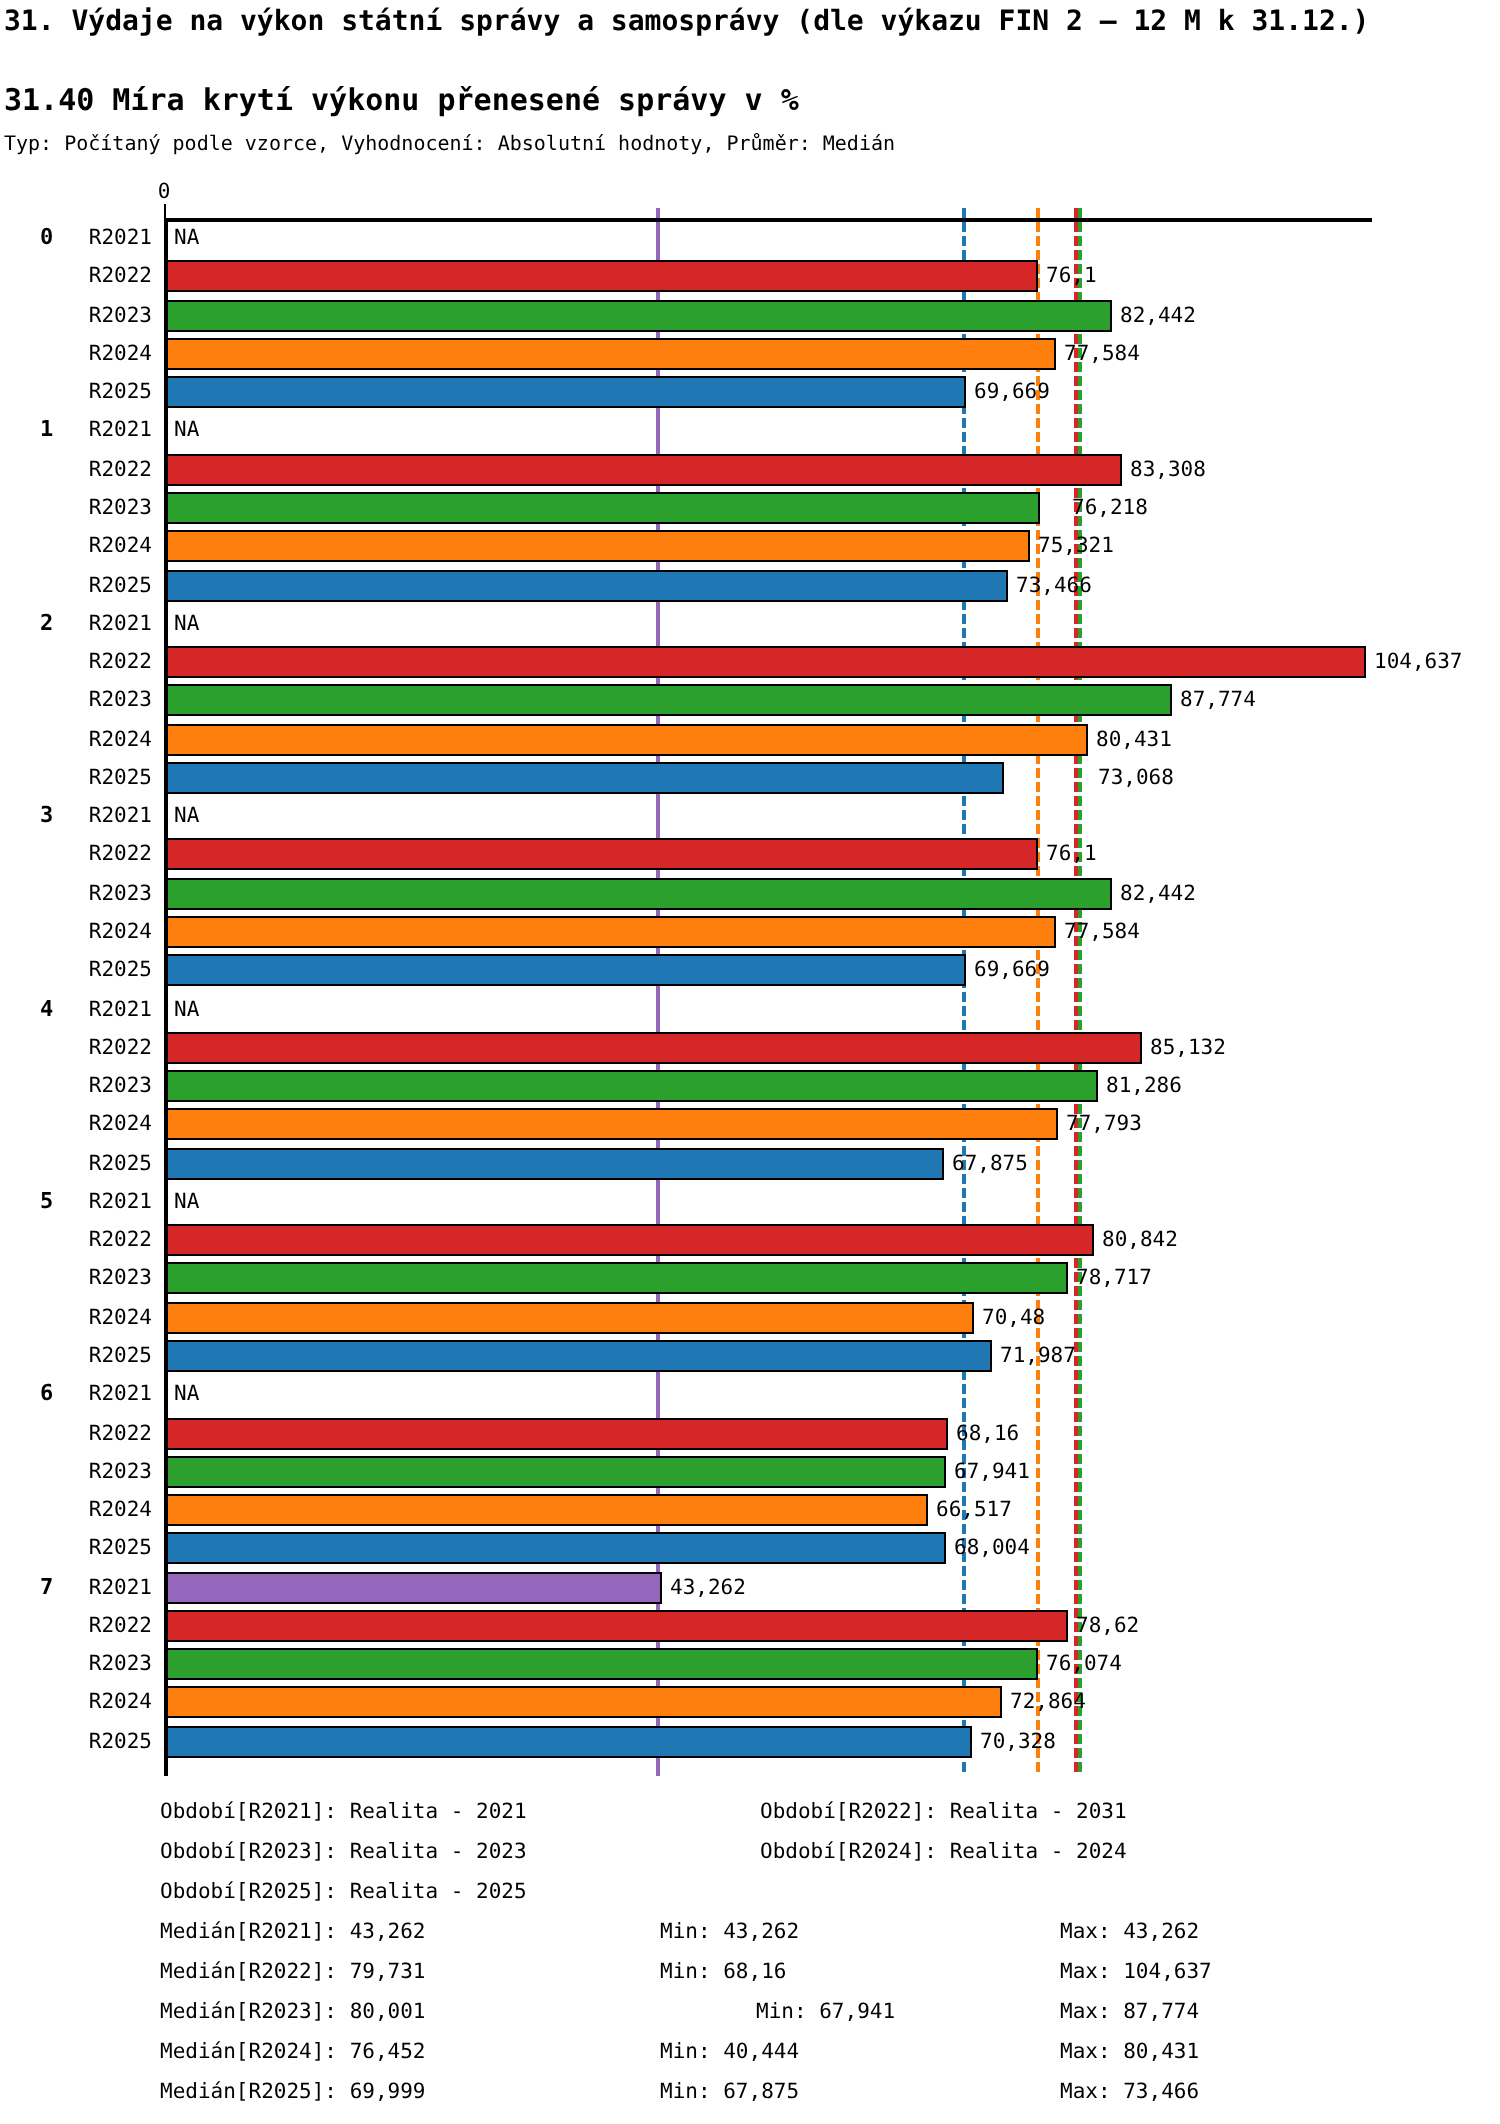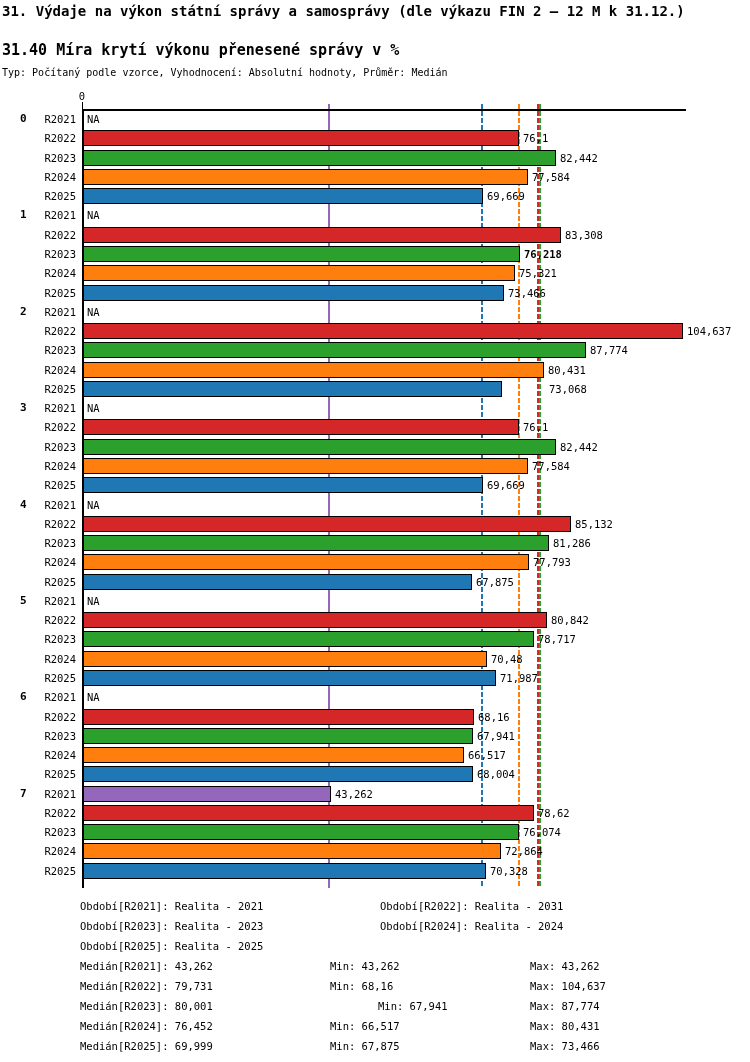--- a/index.html
+++ b/index.html
@@ -55,21 +55,21 @@
       <div class="abs bar" style="top: 188px; width: 400px; background: rgb(31, 119, 180);"></div>
       <div class="abs val-label" style="top: 188px; left: 487px;">69,669</div>
       <div class="abs group-label" style="top: 207px;">1</div>
       <div class="abs row-label" style="top: 207px;">R2021</div>
       <div class="abs na-label" style="top: 207px;">NA</div>
       <div class="abs row-label" style="top: 227px;">R2022</div>
       <div class="abs bar" style="top: 227px; width: 478px; background: rgb(214, 39, 40);"></div>
       <div class="abs val-label" style="top: 227px; left: 565px;">83,308</div>
       <div class="abs row-label" style="top: 246px;">R2023</div>
       <div class="abs bar" style="top: 246px; width: 437px; background: rgb(44, 160, 44);"></div>
-      <div class="abs val-label" style="top: 246px; left: 524px; font-weight: bold;">76,218</div>
+      <div class="abs val-label" style="top: 246px; left: 536px;">76,218</div>
       <div class="abs row-label" style="top: 265px;">R2024</div>
       <div class="abs bar" style="top: 265px; width: 432px; background: rgb(255, 127, 14);"></div>
       <div class="abs val-label" style="top: 265px; left: 519px;">75,321</div>
       <div class="abs row-label" style="top: 285px;">R2025</div>
       <div class="abs bar" style="top: 285px; width: 421px; background: rgb(31, 119, 180);"></div>
       <div class="abs val-label" style="top: 285px; left: 508px;">73,466</div>
       <div class="abs group-label" style="top: 304px;">2</div>
       <div class="abs row-label" style="top: 304px;">R2021</div>
       <div class="abs na-label" style="top: 304px;">NA</div>
       <div class="abs row-label" style="top: 323px;">R2022</div>
@@ -171,19 +171,19 @@
       <div class="abs legend-item" style="left: 80px; top: 959px;">Medián[R2021]: 43,262</div>
       <div class="abs legend-item" style="left: 330px; top: 959px;">Min: 43,262</div>
       <div class="abs legend-item" style="left: 530px; top: 959px;">Max: 43,262</div>
       <div class="abs legend-item" style="left: 80px; top: 979px;">Medián[R2022]: 79,731</div>
       <div class="abs legend-item" style="left: 330px; top: 979px;">Min: 68,16</div>
       <div class="abs legend-item" style="left: 530px; top: 979px;">Max: 104,637</div>
       <div class="abs legend-item" style="left: 80px; top: 999px;">Medián[R2023]: 80,001</div>
       <div class="abs legend-item" style="left: 330px; top: 999px; margin-left: 48px;">Min: 67,941</div>
       <div class="abs legend-item" style="left: 530px; top: 999px;">Max: 87,774</div>
       <div class="abs legend-item" style="left: 80px; top: 1019px;">Medián[R2024]: 76,452</div>
-      <div class="abs legend-item" style="left: 330px; top: 1019px;">Min: 66,517</div>
+      <div class="abs legend-item" style="left: 330px; top: 1019px;">Min: 40,444</div>
       <div class="abs legend-item" style="left: 530px; top: 1019px;">Max: 80,431</div>
       <div class="abs legend-item" style="left: 80px; top: 1039px;">Medián[R2025]: 69,999</div>
       <div class="abs legend-item" style="left: 330px; top: 1039px;">Min: 67,875</div>
       <div class="abs legend-item" style="left: 530px; top: 1039px;">Max: 73,466</div>
     </div>
 </div>
 
 </body></html>

